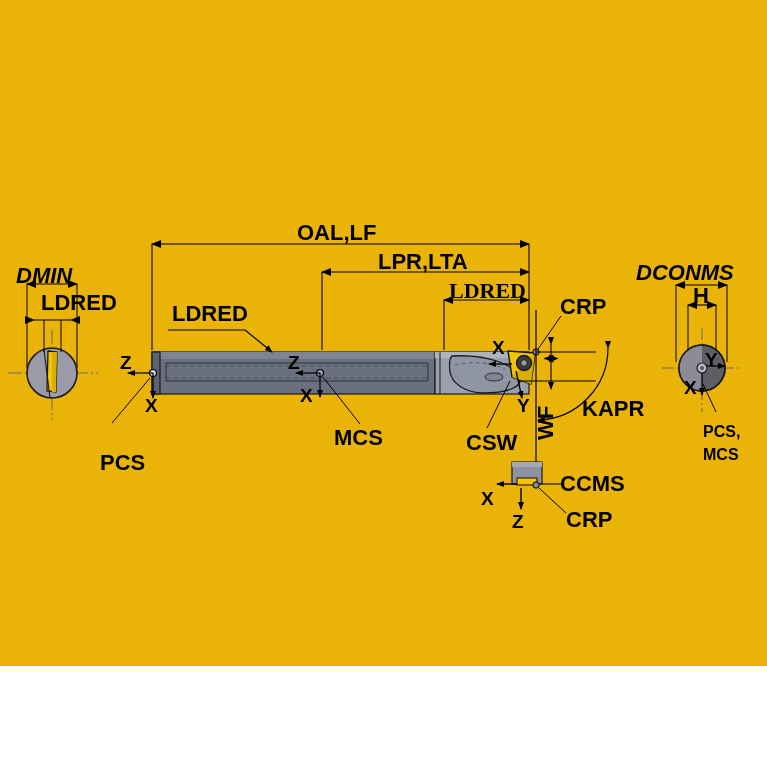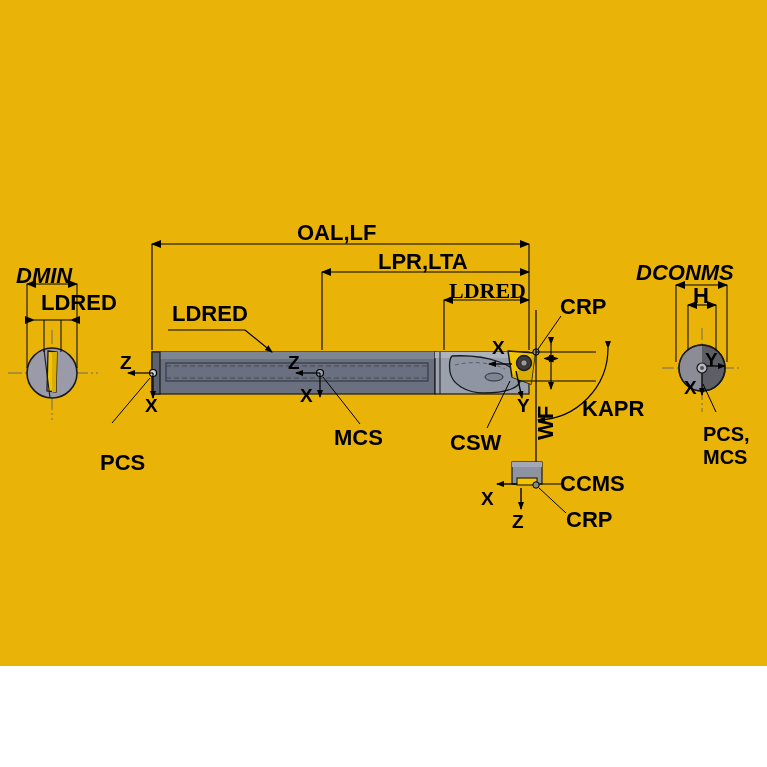--- a/index.html
+++ b/index.html
@@ -22,21 +22,21 @@
   }
   .lbl {
     position: absolute;
     font-family: "Liberation Sans", sans-serif;
     font-weight: bold;
     color: #000000;
     white-space: nowrap;
     line-height: 1;
   }
   .lbl-lg { font-size: 22px; }
-  .lbl-md { font-size: 20px; }
+  .lbl-md { font-size: 16px; }
   .lbl-ax { font-size: 19px; font-weight: bold; }
   .rot90 {
     transform: rotate(-90deg);
     transform-origin: left top;
   }
 </style>
 </head>
 <body>
 
 <div id="stage">
@@ -218,21 +218,21 @@
   <div class="lbl lbl-lg" style="left:449px; top:280px;font-family:Liberation Serif, serif;">LDRED</div>
 
   <div class="lbl lbl-lg" style="left:172px; top:303px;">LDRED</div>
 
   <div class="lbl lbl-lg" style="left:560px; top:296px;">CRP</div>
 
   <div class="lbl lbl-lg rot90" style="left:535px; top:440px;">WF</div>
 
   <div class="lbl lbl-lg" style="left:582px; top:398px;">KAPR</div>
 
-  <div class="lbl lbl-lg" style="left:450px; top:432px;">CSW</div>
+  <div class="lbl lbl-lg" style="left:466px; top:432px;">CSW</div>
 
   <div class="lbl lbl-lg" style="left:560px; top:473px;">CCMS</div>
 
   <div class="lbl lbl-lg" style="left:566px; top:509px;">CRP</div>
 
   <div class="lbl lbl-lg" style="left:100px; top:452px;">PCS</div>
 
   <div class="lbl lbl-lg" style="left:334px; top:427px;">MCS</div>
 
   <div class="lbl lbl-lg" style="left:16px; top:265px;font-style:italic;">DMIN</div>

